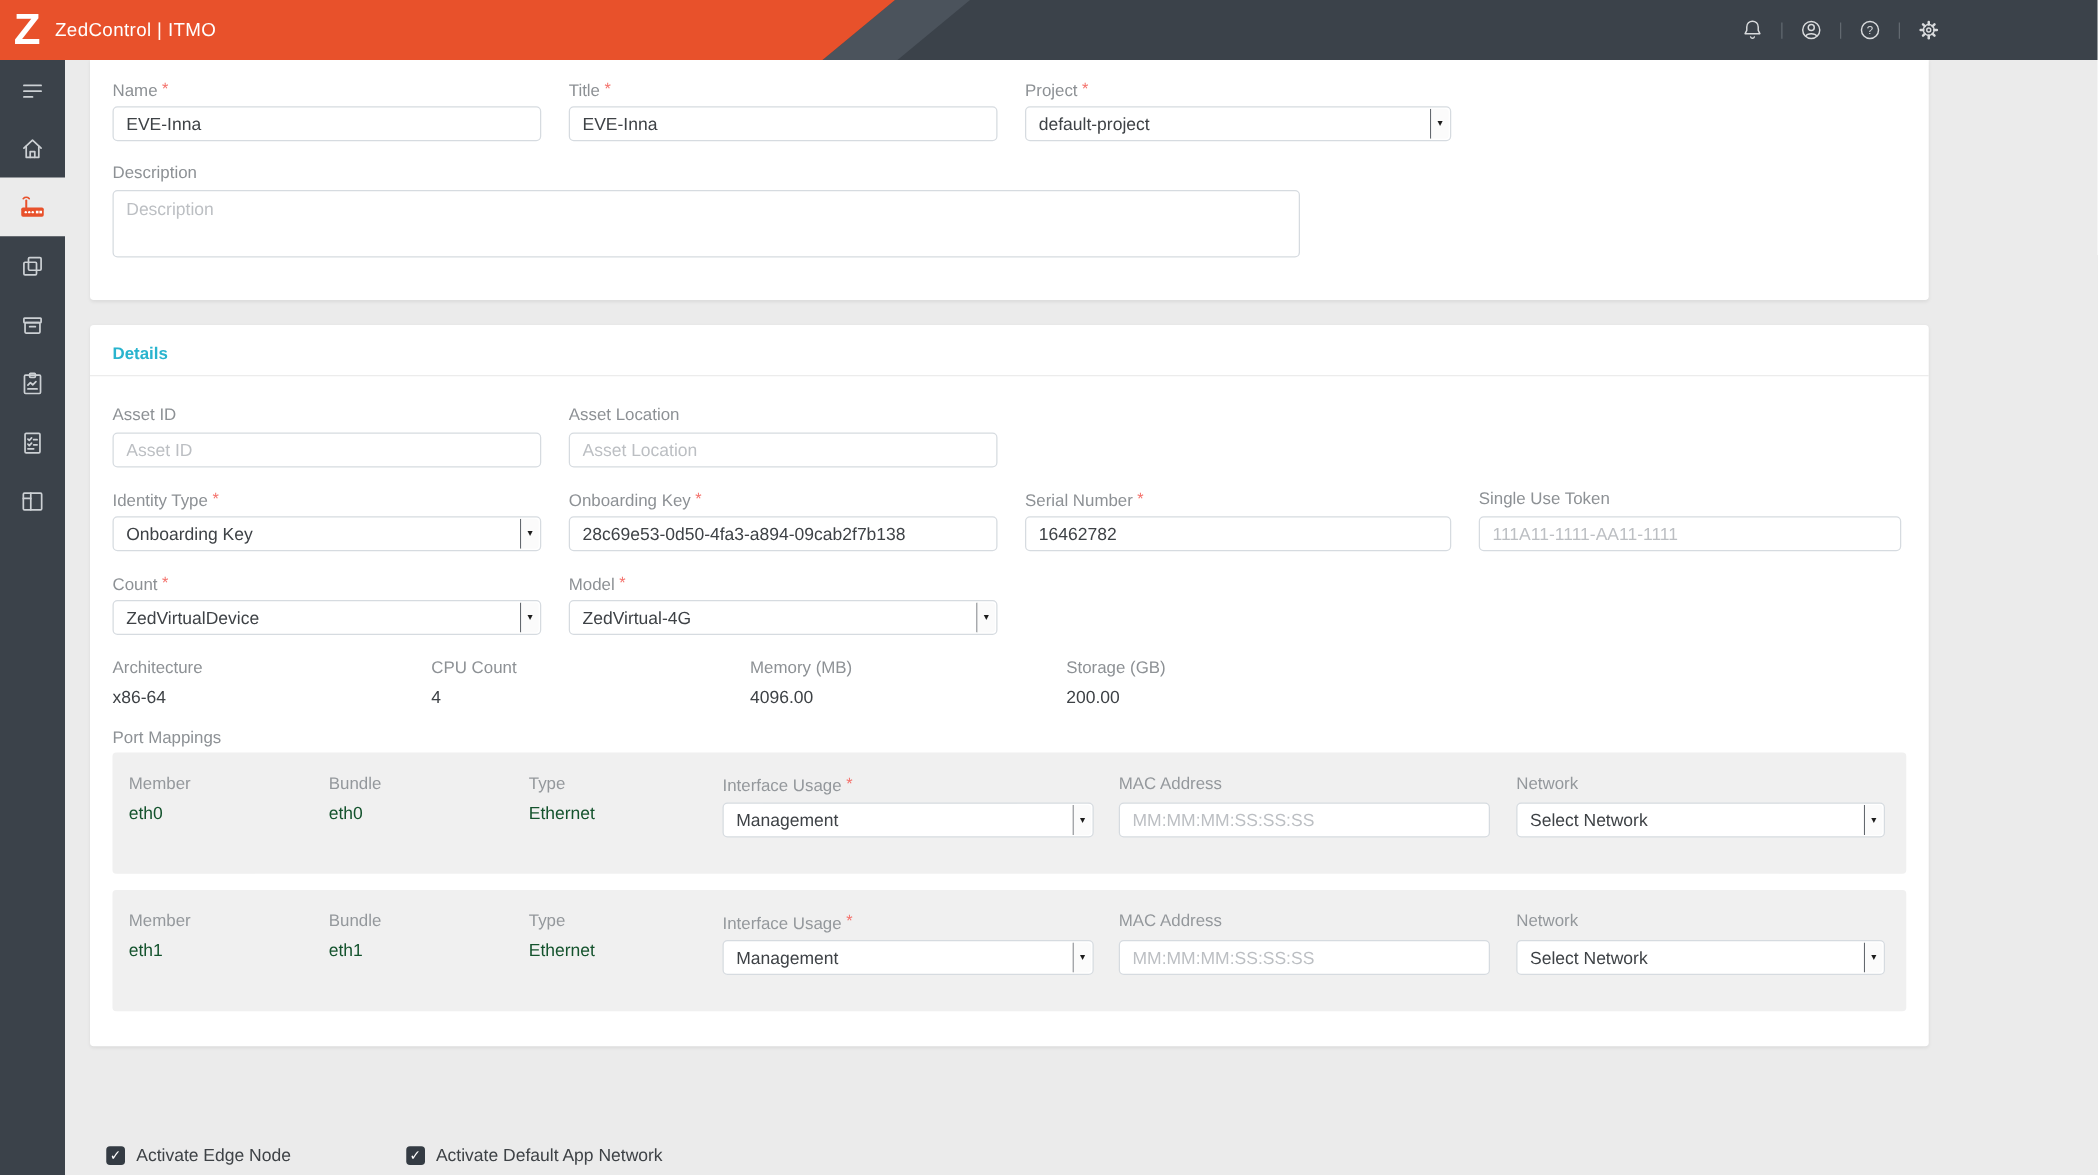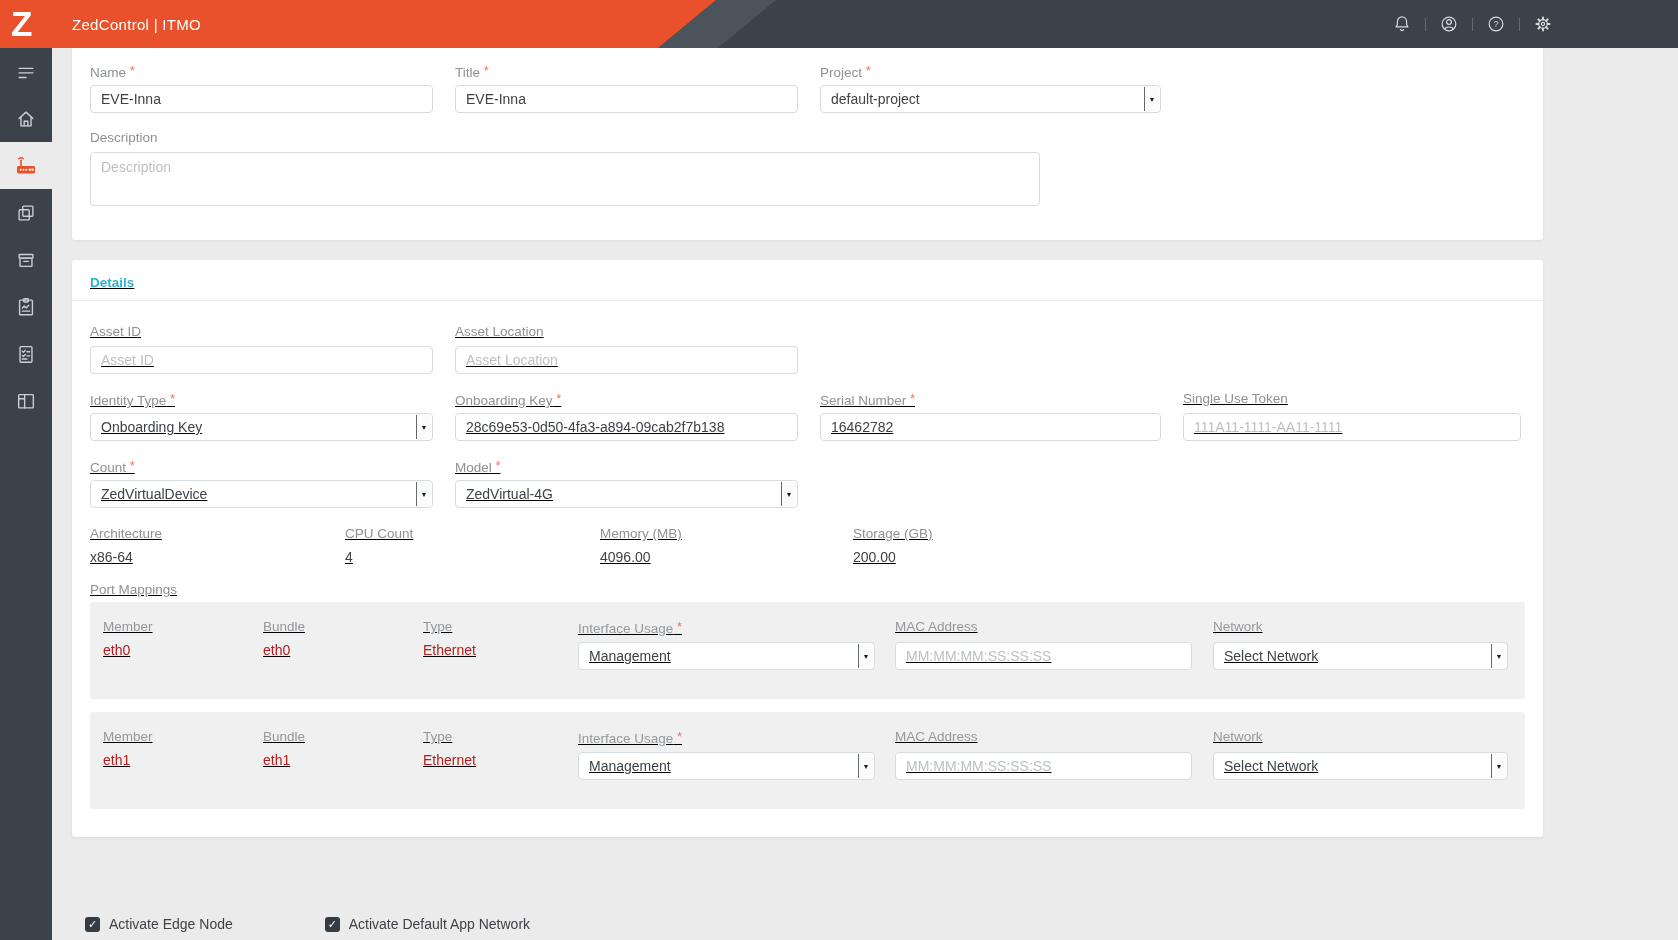--- a/index.html
+++ b/index.html
@@ -7,38 +7,38 @@
   html,body { width:1678px; height:940px; overflow:hidden; }
   body { background:#ebebeb; font-family:"Liberation Sans","DejaVu Sans",sans-serif; }
 
   
   .topbar { position:absolute; top:0; left:0; width:1678px; height:48px; background:#3b424a; z-index:20; }
   .topbar-band { position:absolute; top:0; left:0; width:790px; height:48px; background:#4b535c;
                  clip-path:polygon(716px 0,776px 0,718px 48px,658px 48px); }
   .topbar-orange { position:absolute; top:0; left:0; width:760px; height:48px; background:#e8512b;
                    clip-path:polygon(0 0,716px 0,658px 48px,0 48px); }
   .logo-z { position:absolute; left:11px; top:1px; color:#fff; font-size:35px; font-weight:bold; line-height:46px; }
-  .app-title { position:absolute; left:72px; top:0; height:48px; line-height:49px; color:#fff; font-size:15px; letter-spacing:.3px; }
+  .app-title { position:absolute; left:44px; top:0; height:48px; line-height:49px; color:#fff; font-size:15px; letter-spacing:.3px; }
   .top-icons { position:absolute; right:112px; top:0; height:48px; display:flex; align-items:center; }
   .top-icon { width:20px; height:20px; margin:0 13px; display:flex; align-items:center; justify-content:center; cursor:pointer; }
   .top-icon svg { stroke:#d9dbdd; fill:none; stroke-width:1.4; stroke-linecap:round; stroke-linejoin:round; }
   .top-div { width:1px; height:13px; background:#626970; }
 
   
   .sidebar { position:absolute; left:0; top:48px; bottom:0; width:52px; background:#3b424a; z-index:10; }
   .side-item { width:52px; height:47px; display:flex; align-items:center; justify-content:center; cursor:pointer; }
   .side-item svg { stroke:#ccd0d4; fill:none; stroke-width:1.5; stroke-linecap:round; stroke-linejoin:round; }
   .side-item.active { background:#ebebeb; }
   .side-item.active svg { stroke:#e8512b; }
 
   
   .main { position:absolute; left:52px; top:48px; width:1626px; height:648px; }
   .card { width:1471px; margin-left:20px; background:#fff; border-radius:0 0 3px 3px; box-shadow:0 1px 3px rgba(0,0,0,.07); }
   .card-general { padding:16px 18px 34px 18px; }
-  .card-details { margin-top:20px; border-radius:3px; padding:16px 0 28px 0;text-decoration:underline; }
+  .card-details { margin-top:20px; border-radius:3px; padding:16px 0 28px 0; }
   .pad { padding:0 18px; }
 
   .frow { display:flex; gap:22px; }
   .f343 { width:343px; } .f341 { width:341px; } .f338 { width:338px; }
   .lbl { font-size:13.5px; color:#8d9195; height:14px; line-height:14px; margin-bottom:7px; white-space:nowrap; }
   .req::after { content:" *"; color:#f4716b; font-size:13px; vertical-align:2px; }
 
   .inp { display:block; width:100%; height:28px; border:1px solid #d6dbe0; border-radius:4px; padding:0 10px;
          font-size:14px; color:#3e4246; background:#fff; font-family:inherit; outline:none; }
   .inp::placeholder { color:#bcbfc3; }
@@ -58,21 +58,21 @@
   .spec-label { font-size:13.5px; color:#8d9195; height:14px; line-height:14px; }
   .spec-value { font-size:14px; color:#3e4246; margin-top:8px; }
   .w243 { width:243px; } .w241 { width:241px; }
 
   .pm-label { font-size:13.5px; color:#8d9195; height:14px; line-height:14px; margin-top:18px; }
   .pbox { margin:5px 18px 0 18px; background:#f0f0f0; border-radius:3px; display:flex;
           padding:18px 0 29px 13px; height:97px; }
   .pbox + .pbox { margin-top:13px; }
   .pc { }
   .pc-label { font-size:13.5px; color:#94989c; height:14px; line-height:14px; margin-bottom:8px; white-space:nowrap; }
-  .pc-value { font-size:14px; color:#b91c1c; }
+  .pc-value { font-size:14px; color:#14532d; }
   .pcw160 { width:160px; } .pcw155 { width:155px; }
   .pcw297 { width:297px; margin-right:20px; } .pcw297b { width:297px; margin-right:21px; } .pcw295 { width:295px; }
 
   .foot { margin:79px 0 12px 33px; display:flex; gap:92px; align-items:center; }
   .foot-item { display:flex; align-items:center; cursor:pointer; }
   .chk { width:15px; height:15px; background:#343b43; border-radius:3px; margin-right:9px;
          display:inline-flex; align-items:center; justify-content:center; flex:none; }
   .chk::after { content:"✓"; color:#fff; font-size:11px; font-weight:bold; }
   .foot-label { font-size:14px; color:#3e4246; }
 </style>

